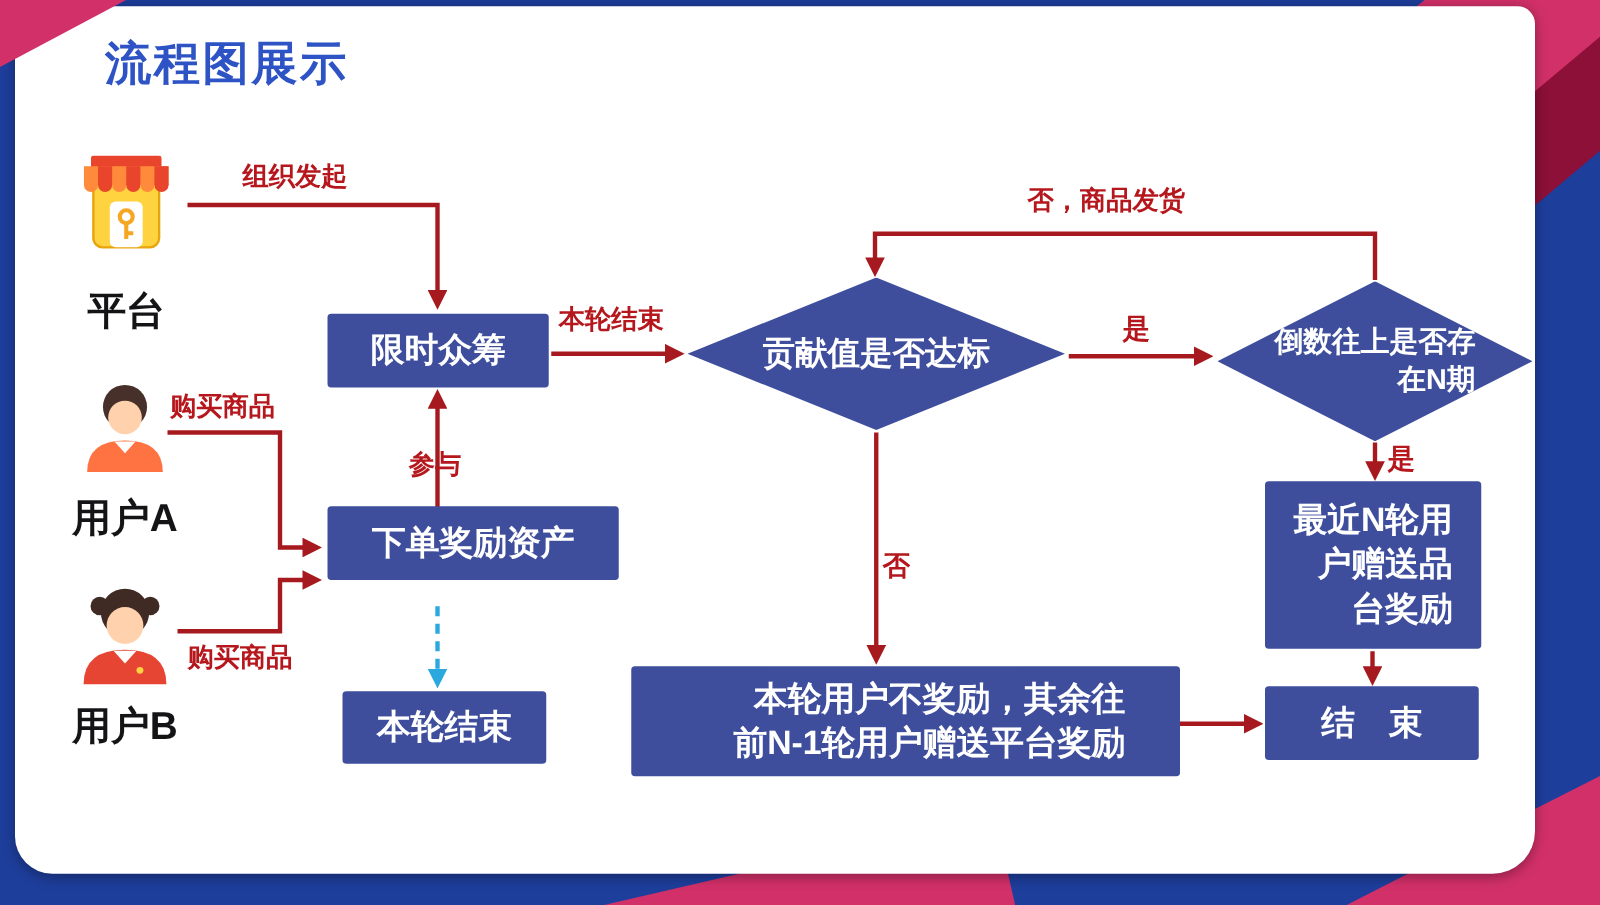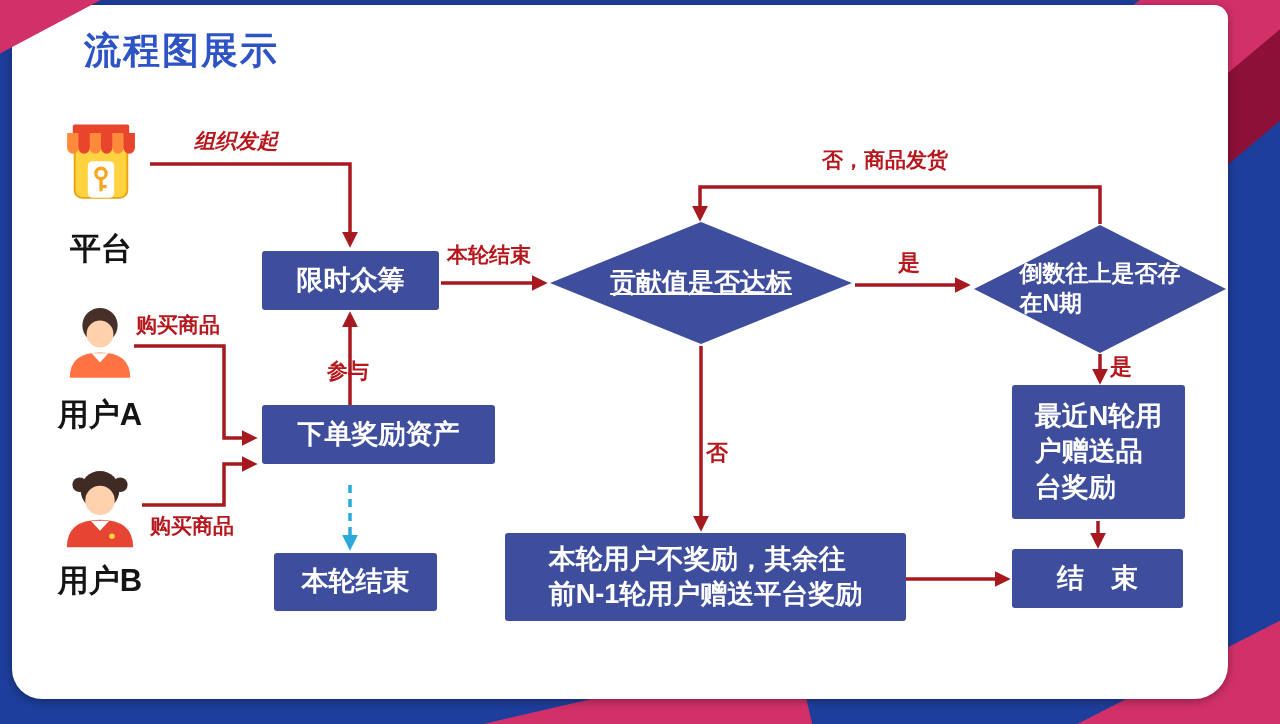--- a/index.html
+++ b/index.html
@@ -20,37 +20,37 @@
     background:#ffffff;border-radius:14px 14px 34px 30px;
     box-shadow:0 2px 10px rgba(0,0,0,.35);
   }
   svg.arrows{position:absolute;z-index:3;left:0;top:0;pointer-events:none;}
   .title{
     position:absolute;z-index:4;left:84px;top:26px;
     font-size:37px;font-weight:bold;color:#2d53c5;letter-spacing:2px;
   }
   .node{
     position:absolute;z-index:4;background:#3e4e9d;color:#ffffff;font-weight:bold;
-    display:flex;align-items:center;justify-content:center;text-align:left;
+    display:flex;align-items:center;justify-content:center;text-align:right;
     white-space:pre-line;line-height:1.3;border-radius:3px;
   }
   .node.diamond{clip-path:polygon(50% 0,100% 50%,50% 100%,0 50%);border-radius:0;}
   #node-crowdfund{left:262px;top:251px;width:177px;height:59px;font-size:27px;}
   #node-order{left:262px;top:405px;width:233px;height:59px;font-size:27px;}
   #node-ship{left:274px;top:553px;width:163px;height:58px;font-size:27px;}
-  #node-check1{left:550px;top:222px;width:302px;height:122px;font-size:26px;text-decoration:underline;}
+  #node-check1{left:550px;top:222px;width:302px;height:122px;font-size:26px;}
   #node-check2{left:974px;top:225px;width:252px;height:128px;font-size:23px;}
   #node-recent{left:1012px;top:385px;width:173px;height:134px;font-size:27px;}
-  #node-note{left:505px;top:533px;width:401px;height:88px;font-size:27px;}
+  #node-note{left:505px;top:533px;width:401px;height:88px;font-size:27px;padding-left:38px;}
   #node-end{left:1012px;top:549px;width:171px;height:59px;font-size:27px;}
   .edge-label{
     position:absolute;z-index:5;color:#b5171c;font-weight:bold;
     font-size:21px;white-space:nowrap;
   }
-  #lbl-initiate{left:194px;top:127px;font-style:italic;}
+  #lbl-initiate{left:194px;top:127px;}
   #lbl-buy-a{left:136px;top:311px;}
   #lbl-buy-b{left:150px;top:512px;}
   #lbl-participate{left:327px;top:357px;}
   #lbl-roundend{left:447px;top:241px;}
   #lbl-yes1{left:898px;top:248px;font-size:22px;}
   #lbl-nowait{left:822px;top:146px;}
   #lbl-yes2{left:1110px;top:352px;font-size:22px;}
   #lbl-no1{left:706px;top:438px;font-size:22px;}
   .actor-label{
     position:absolute;z-index:4;color:#141416;font-weight:bold;

